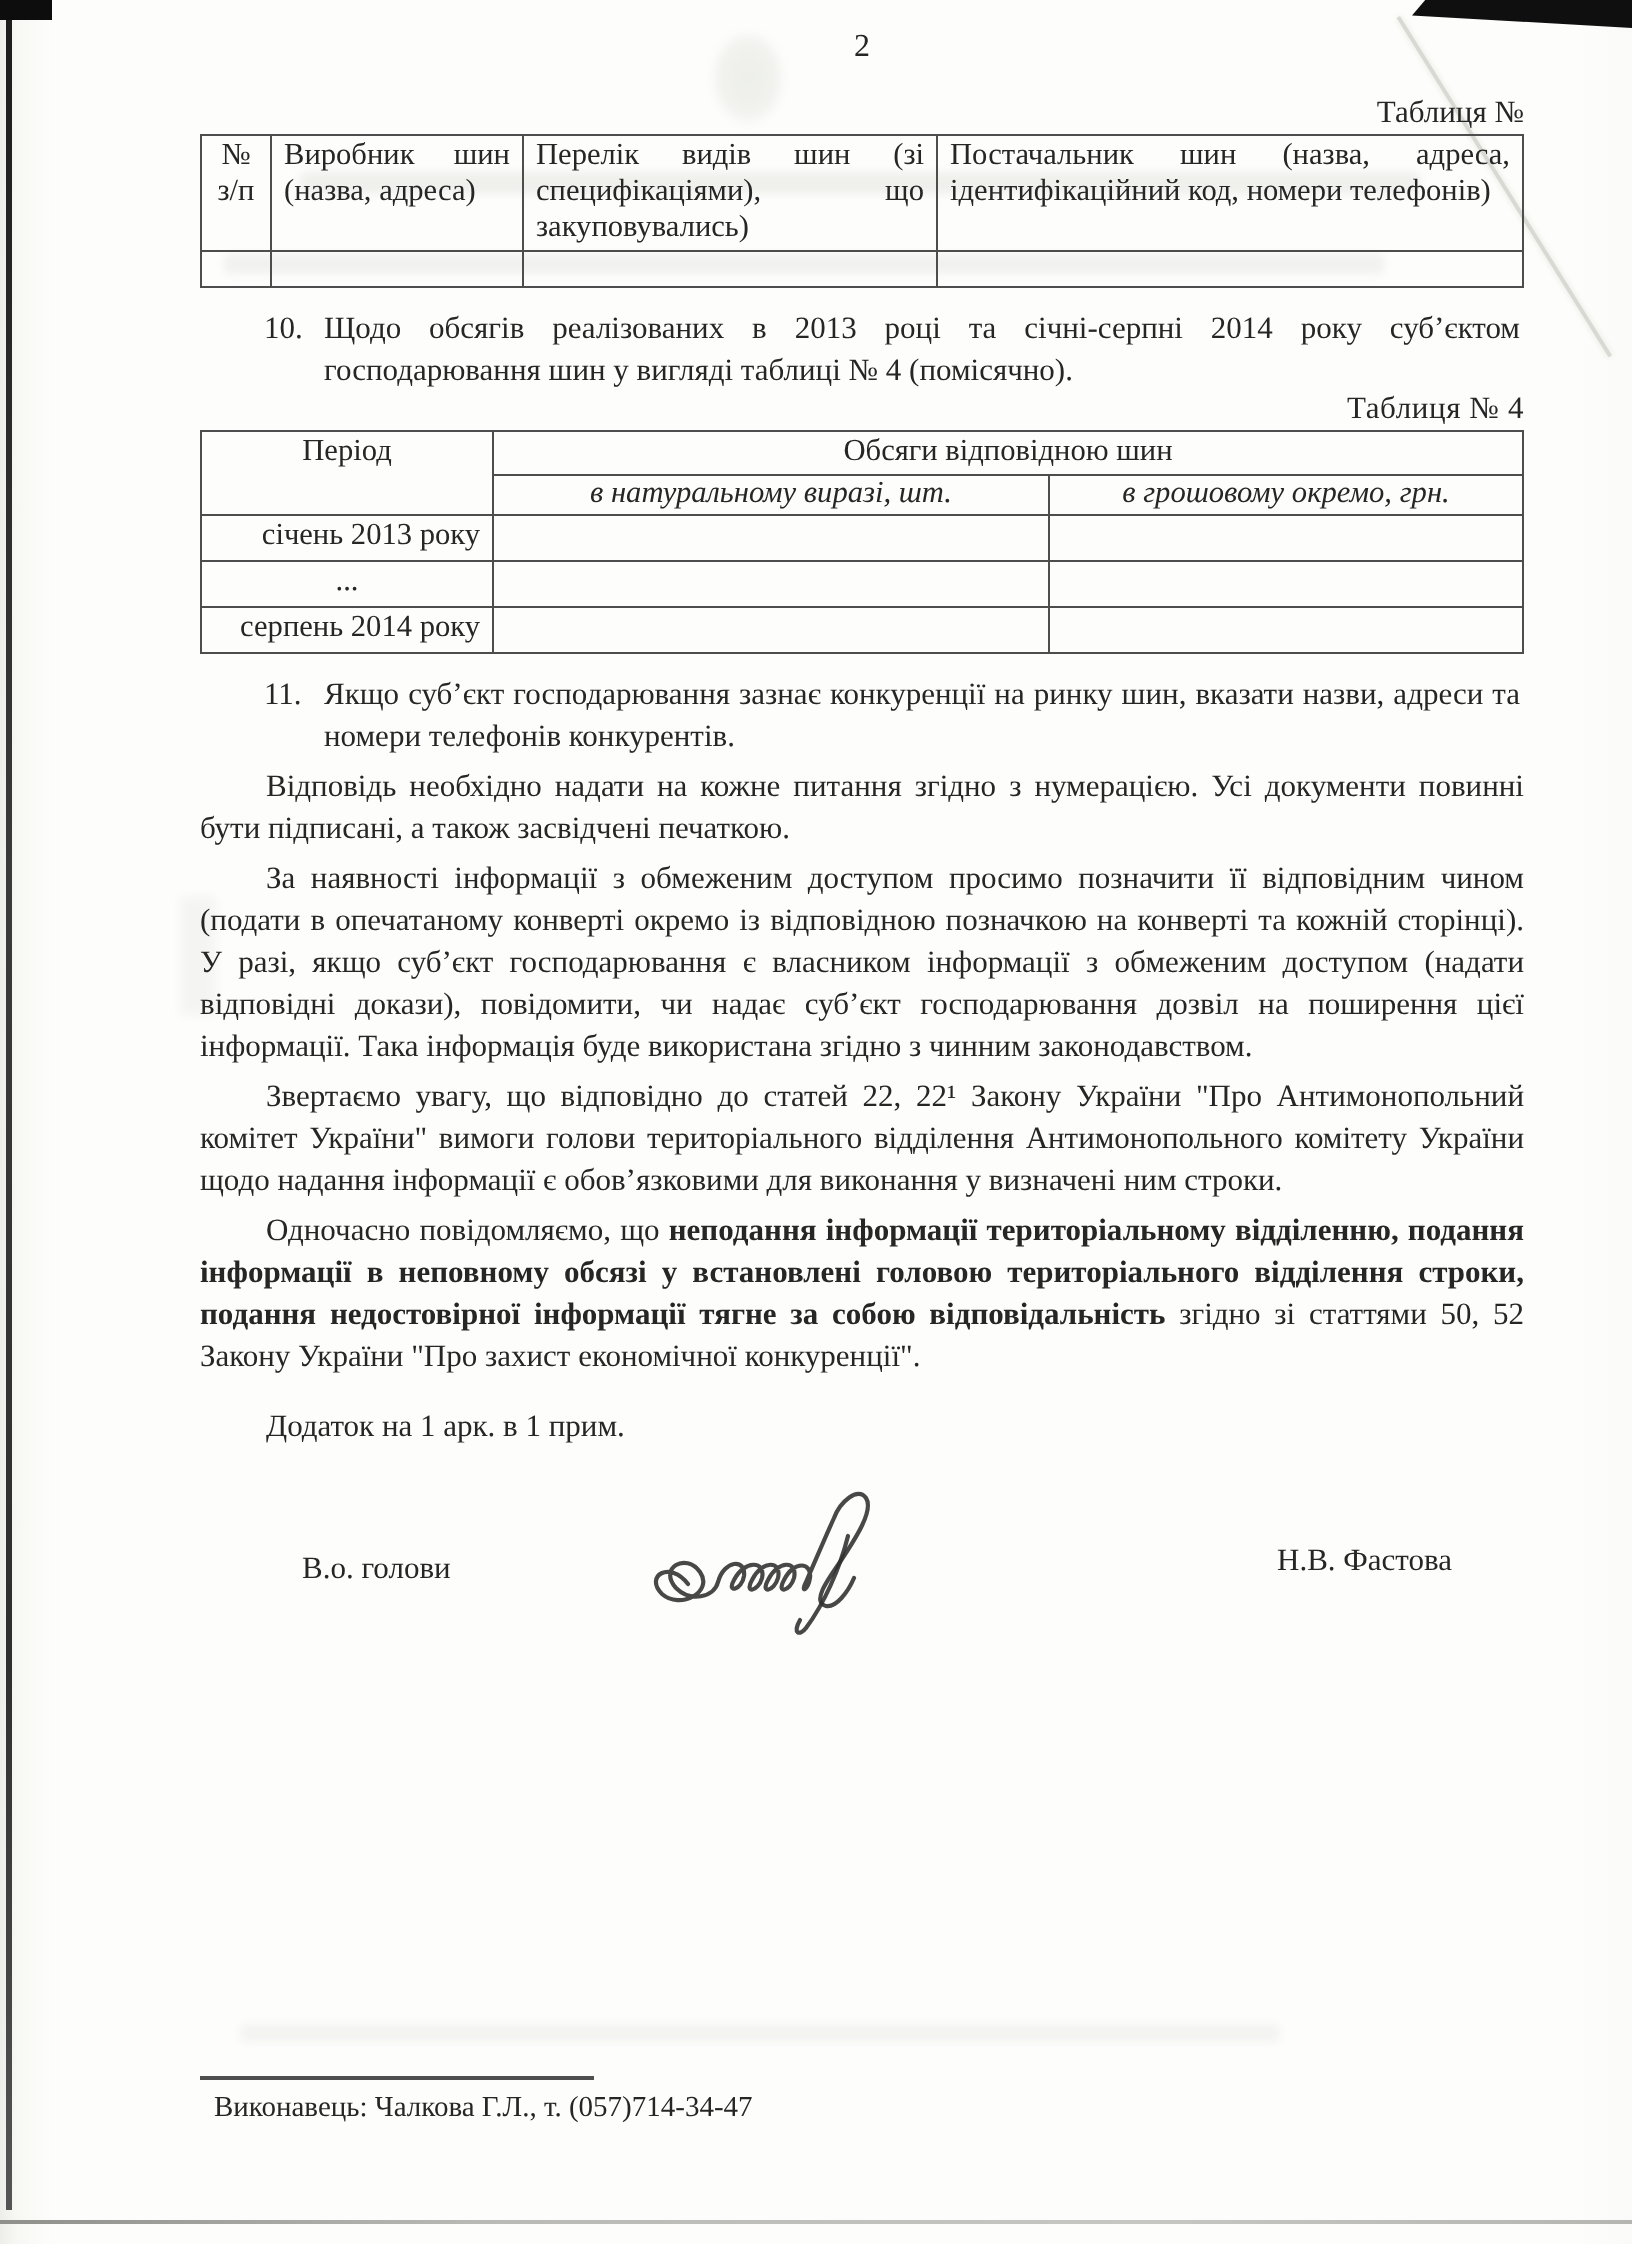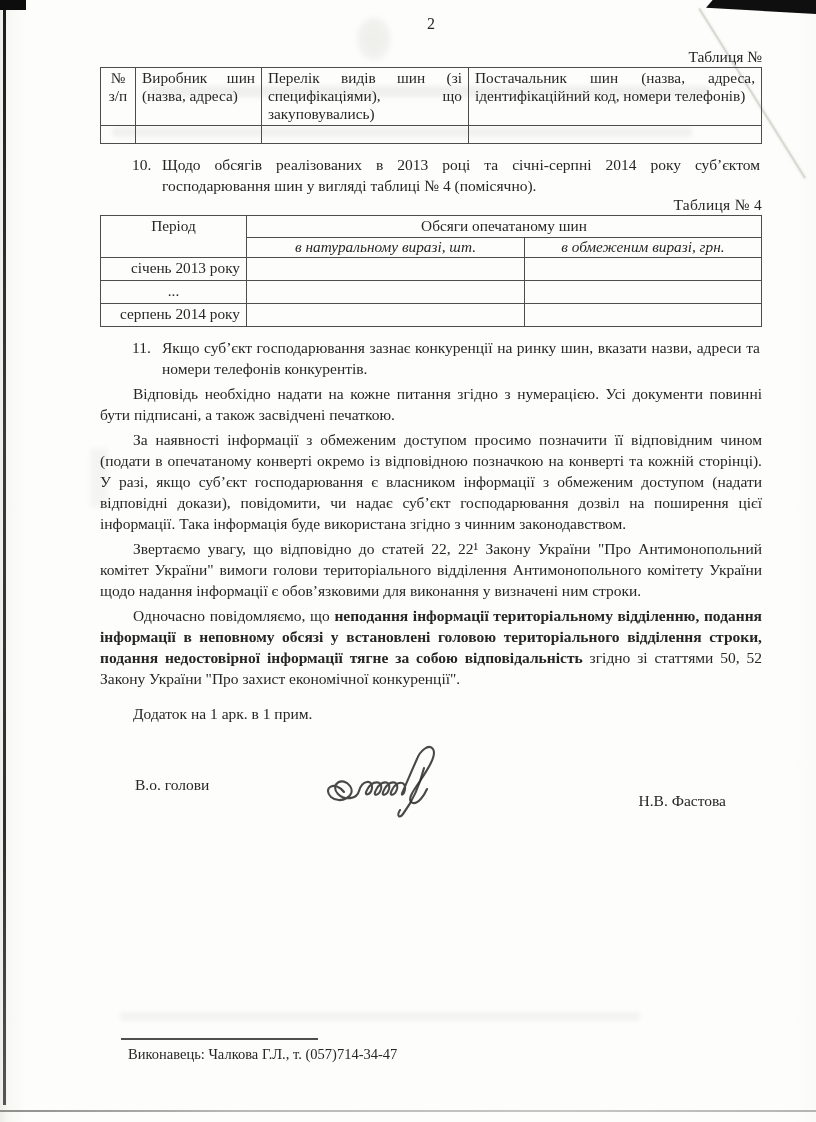--- a/index.html
+++ b/index.html
@@ -47,25 +47,25 @@
   .num-item{display:flex;margin-top:10px;font-size:15.5px;line-height:21px;}
   .num-item .num{flex:0 0 30px;margin-left:32px;}
   .num-item .itext{flex:1;text-align:justify;padding-right:2px;}
   
   p.body-par{margin:4px 0 0 0;font-size:15.5px;line-height:21px;text-align:justify;text-indent:33px;}
   p.bold-par{font-weight:normal;}
   .bold-inline{font-weight:bold;}
   .attachment{margin:14px 0 0 0;font-size:15.5px;line-height:21px;text-indent:33px;}
   
   .sig-row{position:relative;margin-top:22px;height:95px;font-size:15.5px;}
-  .sig-title{position:absolute;left:35px;top:30px;}
-  .sig-name{position:absolute;right:36px;top:46px;text-align:center;}
+  .sig-title{position:absolute;left:51px;top:30px;}
+  .sig-name{position:absolute;right:36px;top:26px;text-align:center;}
   .sig-scribble{position:absolute;left:220px;top:-6px;}
   
-  .footer{position:absolute;left:121px;top:1038px;}
+  .footer{position:absolute;left:100px;top:1038px;}
   .footer-line{width:197px;height:0;border-top:2px solid #4f4f4f;}
   .footer-text{margin:6px 0 0 7px;font-size:14.5px;}
 </style>
 </head>
 <body>
 
 <div class="page">
 
   <div class="edge-left"></div>
   <div class="corner-tl"></div>
@@ -117,25 +117,25 @@
 
     <table class="t4">
       <colgroup>
         <col style="width:146px">
           <col style="width:278px">
           <col>
       </colgroup>
       <tbody>
           <tr>
         <th rowspan="2" style="vertical-align:top">Період</th>
-        <th colspan="2">Обсяги опечатаному шин</th>
+        <th colspan="2">Обсяги відповідною шин</th>
       </tr>
       <tr class="subhead">
         <th>в натуральному виразі, шт.</th>
-        <th>в обмеженим виразі, грн.</th>
+        <th>в грошовому окремо, грн.</th>
       </tr>
       <tr>
         <td class="period">січень 2013 року</td>
         <td></td>
         <td></td>
       </tr>
       <tr>
         <td class="dots">...</td>
         <td></td>
         <td></td>

